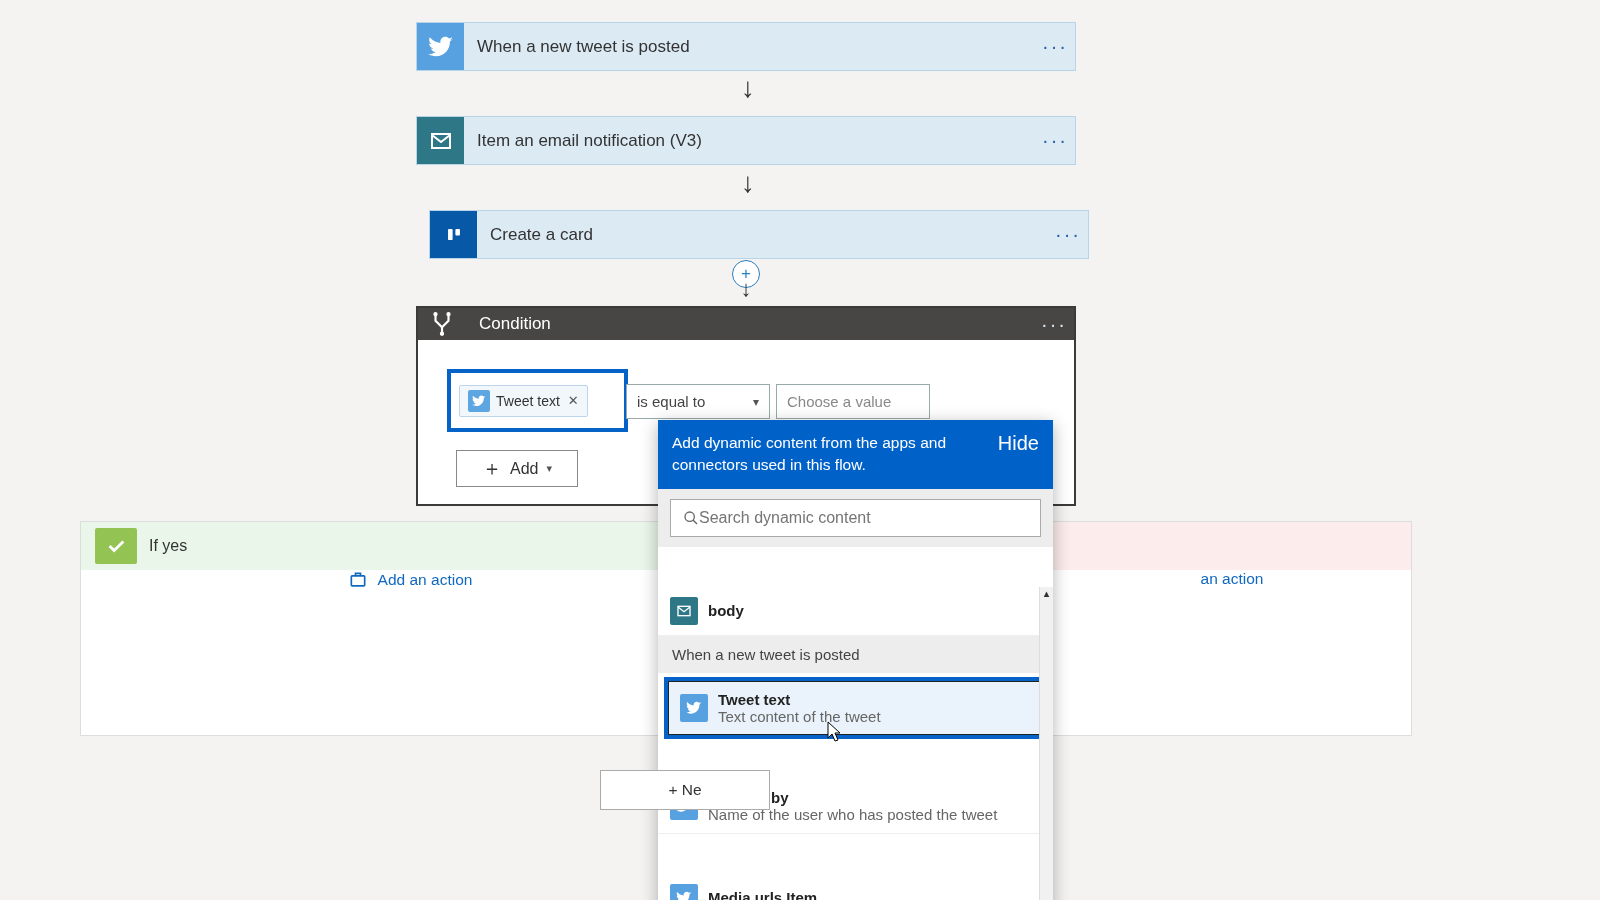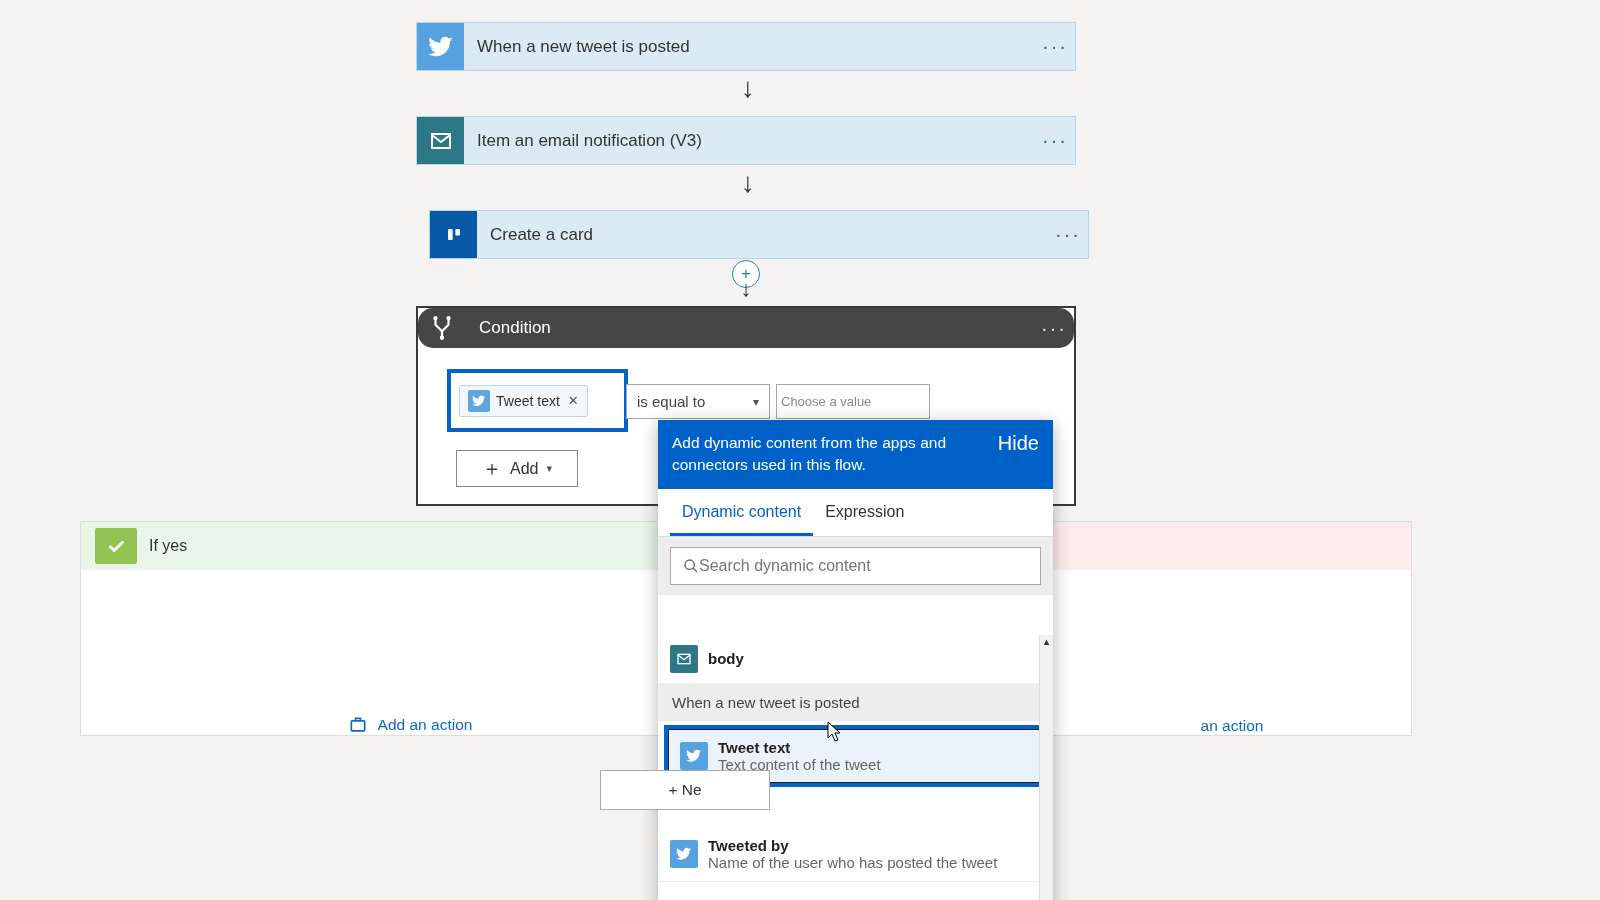--- a/index.html
+++ b/index.html
@@ -25,21 +25,21 @@
   .arrow2 { top: 167px; }
 
   .arrow3-wrap { position: absolute; left: 728px; top: 260px; width: 36px; height: 50px; }
   .plus-node { width: 28px; height: 28px; border: 1px solid #2a7fbd; border-radius: 50%; background: #fff; display:flex; align-items:center; justify-content:center; color:#2a7fbd; font-size:17px; margin:0 auto; }
   .arrow3-wrap .tail { text-align:center; font-size:22px; color:#333; line-height:10px; margin-top:-4px;}
 
   .condition-card {
     position:absolute; left:416px; top:306px; width:660px; height:200px;
     border:2px solid #3a3a38; background:#fff;
   }
-  .cond-header { display:flex; align-items:center; background:#484644; height:40px;border-radius:15px; }
+  .cond-header { display:flex; align-items:center; background:#484644; height:32px; }
   .cond-header .icon-box { width:48px; height:48px; display:flex; align-items:center; justify-content:center; }
   .cond-header .label { flex:1; color:#fff; font-size:17px; padding-left:13px; }
   .cond-header .menu { width:40px; text-align:center; color:#d8e5f0; font-size:20px; letter-spacing:2px; cursor:pointer;}
 
   .token-wrap {
     border:4px solid #0563c7; position:absolute; left:447px; top:369px;
     width:181px; height:63px; display:flex; align-items:center; padding:0 8px;
     background:#fff;
   }
   .token-chip {
@@ -53,22 +53,22 @@
 
   .op-select {
     position:absolute; left:626px; top:384px; width:144px; height:35px;
     border:1px solid #9aa; background:#fff; font-size:15px; color:#444;
     padding:0 10px; display:flex; align-items:center; justify-content:space-between;
   }
   .op-select .chev { color:#555; font-size:12px; }
 
   .value-input {
     position:absolute; left:776px; top:384px; width:154px; height:35px;
-    border:1px solid #9aa; background:#fff; font-size:13px; color:#888;
-    display:flex; align-items:center; padding:0 4px;
+    border:1px solid #9aa; background:#fff; font-size:15px; color:#888;
+    display:flex; align-items:center; padding:0 10px;
   }
 
   .add-row-btn {
     position:absolute; left:456px; top:450px; width:122px; height:37px;
     border:1px solid #8a8886; background:#fff; display:flex; align-items:center;
     justify-content:center; gap:8px; font-size:16px; color:#333;
   }
   .add-row-btn .chev { font-size:11px; color:#555;}
 
   
@@ -103,21 +103,21 @@
     border:1px solid #ddd; background:#fff;
   }
   .branch-yes { left:80px; }
   .branch-no  { left:752px; }
   .branch-header { height:48px; display:flex; align-items:center; gap:12px; padding:0 14px; font-size:16px; color:#333; }
   .branch-yes .branch-header { background:#e9f6e9; }
   .branch-no  .branch-header { background:#fdecec; }
   .yes-badge { width:42px; height:36px; background:#92c353; display:flex; align-items:center; justify-content:center; border-radius:2px; }
 
   .add-action { display:flex; align-items:center; gap:10px; color:#1068bf; font-size:15.5px; cursor:pointer; }
-  .branch-body { height:calc(100% - 48px); display:flex; align-items:flex-end; justify-content:center; }
+  .branch-body { height:calc(100% - 48px); display:flex; align-items:flex-start; justify-content:center; }
 
   .newstep {
     position:absolute; left:600px; top:770px; width: 170px; height:40px;
     border:1px solid #aaa; background:#fff; display:flex; align-items:center; justify-content:center;
     font-size:15.5px; color:#333;
   }
 
   .cursor-img { position:absolute; left:822px; top:720px; font-size:16px; pointer-events:none;}
 
   svg { display:block; }
@@ -240,24 +240,20 @@
         <span>an action</span>
       </div>
     </div>
   </div>
 
   <div class="dyn-popup">
     <div class="dyn-banner">
       <div class="msg">Add dynamic content from the apps and connectors used in this flow.</div>
       <div class="hide">Hide</div>
     </div>
-    <div class="dyn-tabs">
-      <div class="dyn-tab active">Dynamic content</div>
-      <div class="dyn-tab">Expression</div>
-    </div>
     <div class="dyn-search-wrap">
       <div class="dyn-search">
         <span class="mag">
           <svg width="16" height="16" viewBox="0 0 24 24" fill="none" stroke="#666" stroke-width="2">
               <circle cx="10" cy="10" r="7"></circle>
               <line x1="21" y1="21" x2="15" y2="15"></line>
             </svg>
         </span>
         <input placeholder="Search dynamic content" style="">
       </div>

